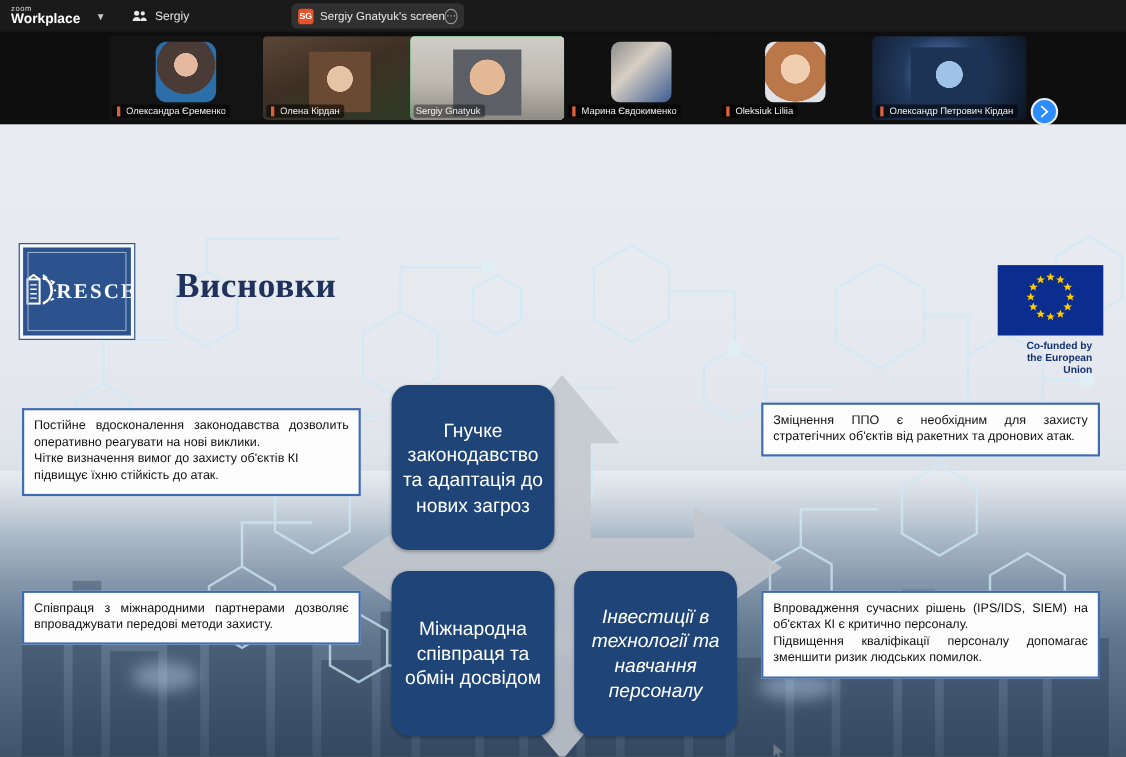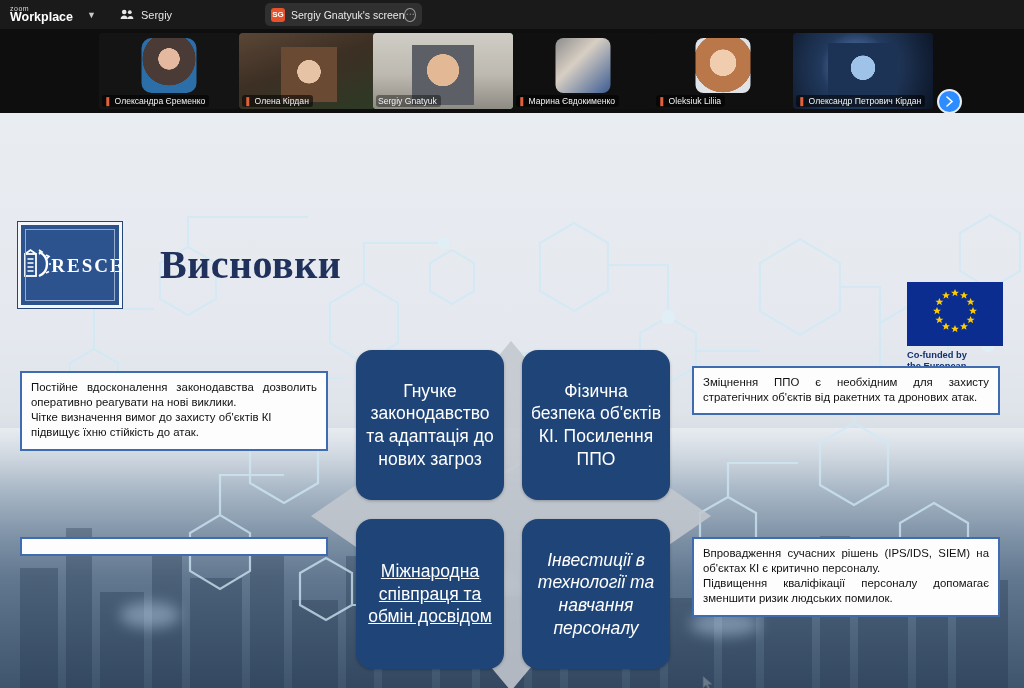--- a/index.html
+++ b/index.html
@@ -91,30 +91,30 @@
     position:absolute; left:18px; top:109px; width:104px; height:86px;
     background:#2d538f; border:3px solid #f3f6fa; box-shadow:0 0 0 1px #254679;
     display:flex; flex-direction:row; align-items:center; justify-content:center;
   }
   #resce-logo .inner{ position:absolute; inset:4px; border:1px solid #95abcd; }
   #resce-logo .glyph{ margin-top:2px; }
   #resce-logo .word{
     color:#fff; font-weight:bold; font-size:19px; letter-spacing:2px;
     font-family:"Liberation Serif", serif; margin-top:1px;
   }
-  #eu-logo{ position:absolute; left:907px; top:128px; width:86px; text-align:left;margin-top:41px; }
+  #eu-logo{ position:absolute; left:907px; top:128px; width:86px; text-align:right; }
   #eu-flag{ width:96px; height:64px; background:#0b2d90; position:relative; }
   #eu-caption{
     color:#14316e; font-size:9.3px; font-weight:bold; line-height:1.2; margin-top:4px;
   }
 
   #slide-title{
     position:absolute; left:160px; top:128px;
     font-family:"Liberation Serif", serif;
-    font-size:40px; font-weight:bold; color:#20325c; letter-spacing:.5px;
+    font-size:32px; font-weight:bold; color:#20325c; letter-spacing:.5px;
   }
 
   
   .note{
     position:absolute; background:#fdfdfd; border:2px solid #3f6bb0;
     padding:7px 9px 8px 9px;
     font-size:11.4px; line-height:1.33; color:#101010; text-align:justify;
   }
   .note p{ margin:0; }
   .note p.lastline{ text-align:left; }
@@ -125,21 +125,21 @@
 
   
   .bluebox{
     position:absolute; width:148px; height:150px; border-radius:16px;
     background:#1f4477; color:#fff; display:flex; align-items:center; justify-content:center;
     text-align:center; font-size:17.5px; line-height:1.3; padding:6px 8px;
     box-shadow:0 1px 3px rgba(0,0,0,.25);
   }
   #blue-1{ left:356px; top:237px; }
   #blue-2{ left:522px; top:237px; }
-  #blue-3{ left:356px; top:406px;text-decoration:underline; }
+  #blue-3{ left:356px; top:406px; }
   #blue-4{ left:522px; top:406px;font-style:italic; }
   #cursor{ position:absolute; left:702px; top:562px; }
 </style>
 </head>
 <body>
 
 <div id="zoom-topbar">
   <div class="zm-logo">
     <span class="zm-small">zoom</span>
     <span class="zm-big">Workplace</span>
@@ -347,27 +347,27 @@
   </div>
 
   <div class="note" id="note-tl">
     <p>Постійне вдосконалення законодавства дозволить оперативно реагувати на нові виклики.</p>
     <p class="lastline">Чітке визначення вимог до захисту об'єктів КІ підвищує їхню стійкість до атак.</p>
   </div>
   <div class="note" id="note-tr">
     <p>Зміцнення ППО є необхідним для захисту стратегічних об'єктів від ракетних та дронових атак.</p>
   </div>
   <div class="note" id="note-bl">
+    <p>Співпраця з міжнародними партнерами дозволяє впроваджувати передові методи захисту.</p>
   </div>
   <div class="note" id="note-br">
     <p>Впровадження сучасних рішень (IPS/IDS, SIEM) на об'єктах КІ є критично персоналу.</p>
     <p>Підвищення кваліфікації персоналу допомагає зменшити ризик людських помилок.</p>
   </div>
 
   <div class="bluebox" id="blue-1">Гнучке законодавство та адаптація до нових загроз</div>
-  <div class="bluebox" id="blue-2">Фізична безпека об'єктів КІ. Посилення ППО</div>
   <div class="bluebox" id="blue-3">Міжнародна співпраця та обмін досвідом</div>
   <div class="bluebox" id="blue-4">Інвестиції в технології та навчання персоналу</div>
 
   <svg id="cursor" width="12" height="17" viewBox="0 0 12 17">
     <path d="M1 1 L1 13 L4.2 10.2 L6.2 14.6 L8 13.7 L6.1 9.5 L10.2 9.3 Z" fill="#6b7a8a" stroke="#4a5a6a" stroke-width=".7"></path>
   </svg>
 </div>
 
 </body></html>

